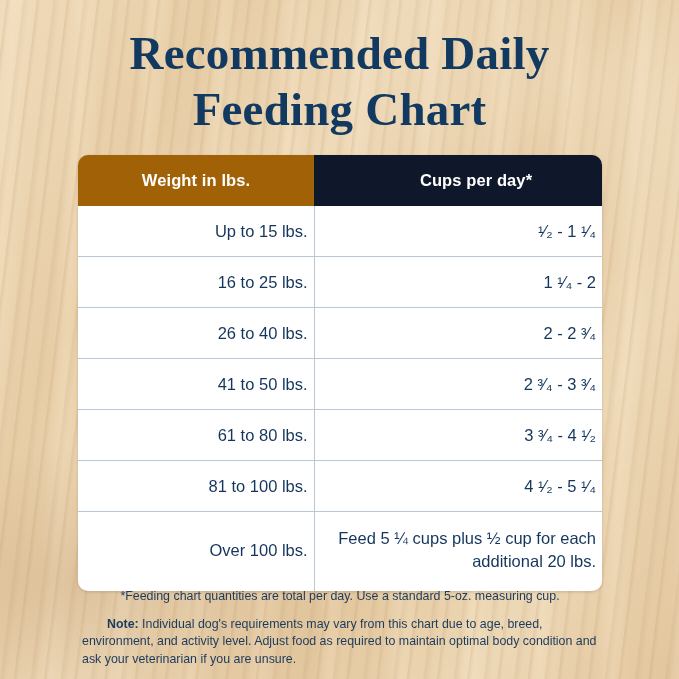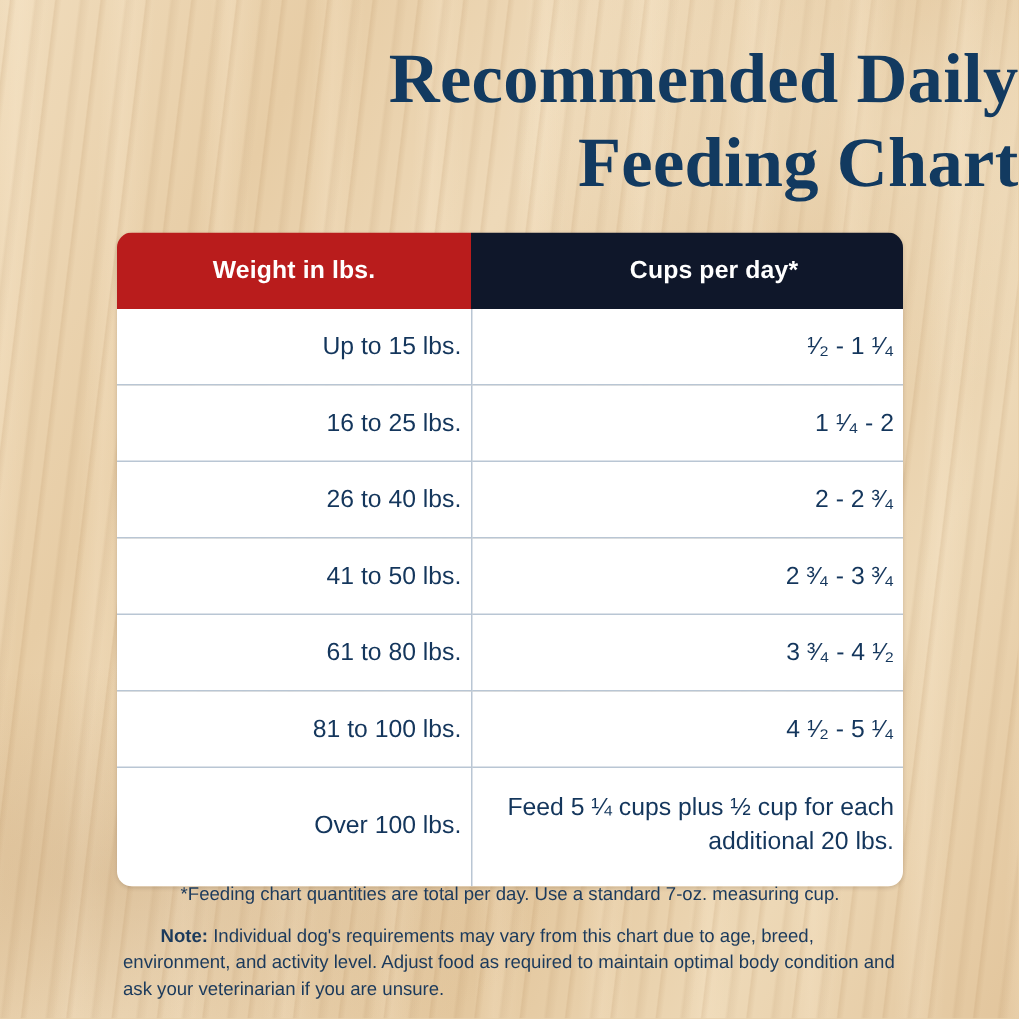--- a/index.html
+++ b/index.html
@@ -50,21 +50,21 @@
     position: relative;
     width: 679px;
     height: 679px;
   }
 
   .title {
     position: absolute;
     top: 26px;
     left: 0;
     width: 679px;
-    text-align: right;
+    text-align: center;
     color: #123a60;
     font-family: "Liberation Serif", serif;
     font-size: 47px;
     line-height: 1.19;
     font-weight: 700;
     letter-spacing: 0.2px;
   }
   .title .line { display: block; }
 
   .table-wrap {
@@ -82,21 +82,21 @@
     table-layout: fixed;
   }
   thead th {
     color: #ffffff;
     font-size: 16.5px;
     font-weight: 700;
     padding: 16px 4px;
     text-align: center;
     letter-spacing: 0.1px;
   }
-  th.col-weight { background: #b91c1c; width: 48%; }
+  th.col-weight { background: #a16207; width: 48%; }
   th.col-cups   { background: #0f172a; width: 52%; padding-left: 40px; }
 
   tbody td {
     background: #ffffff;
     color: #14365c;
     font-size: 16.5px;
     text-align: right;
     padding: 14px 6px;
     border-bottom: 1px solid #b9c6d4;
     height: 22px;
@@ -174,18 +174,18 @@
         </tr>
         <tr class="last-row">
           <td class="left-cell">Over 100 lbs.</td>
           <td>Feed 5 ¼ cups plus ½ cup for each additional 20 lbs.</td>
         </tr>
       </tbody>
     </table>
   </div>
 
   <div class="notes">
-    <div class="star-note">*Feeding chart quantities are total per day. Use a standard 7-oz. measuring cup.</div>
+    <div class="star-note">*Feeding chart quantities are total per day. Use a standard 5-oz. measuring cup.</div>
     <div class="detail-note">
       <b>Note:</b><span> Individual dog's requirements may vary from this chart due to age, breed, environment, and activity level. Adjust food as required to maintain optimal body condition and ask your veterinarian if you are unsure.</span>
     </div>
   </div>
 </div>
 
 </body></html>

